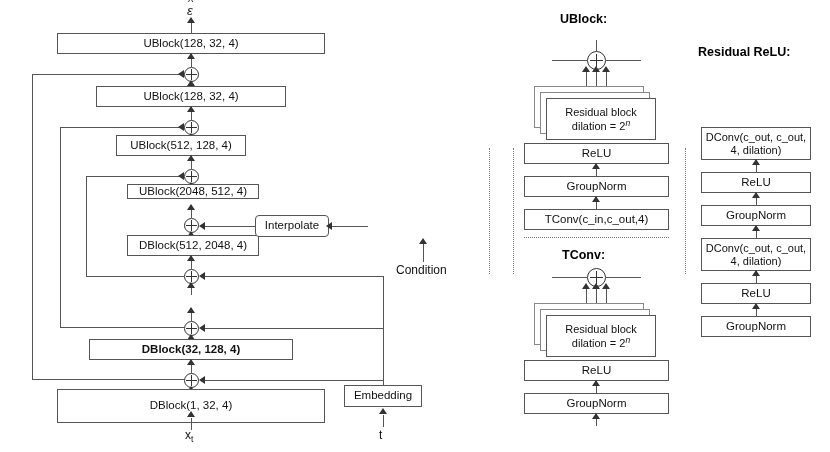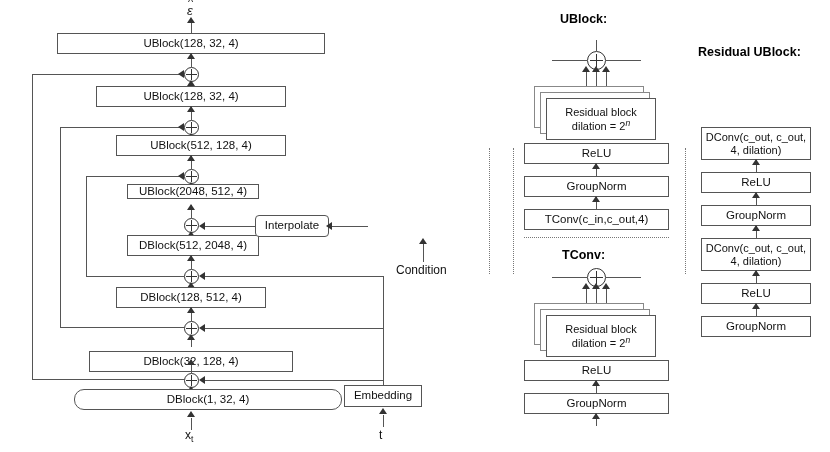--- a/index.html
+++ b/index.html
@@ -66,21 +66,21 @@
   <div class="vline" style="left:191px;top:82px;height:11px;"></div>
   <div class="arrow-up" style="left:187px;top:80px;"></div>
   <div class="box" style="left:96px;top:86px;width:190px;height:21px;">UBlock(128, 32, 4)</div>
 
   <div class="vline" style="left:191px;top:107px;height:13px;"></div>
   <div class="arrow-up" style="left:187px;top:106px;"></div>
   <div class="adder" style="left:184px;top:120px;"></div>
 
   <div class="vline" style="left:191px;top:135px;height:11px;"></div>
   <div class="arrow-up" style="left:187px;top:133px;"></div>
-  <div class="box" style="left:116px;top:135px;width:170px;height:21px;">UBlock(512, 128, 4)</div>
+  <div class="box" style="left:116px;top:135px;width:130px;height:21px;">UBlock(512, 128, 4)</div>
 
   <div class="vline" style="left:191px;top:156px;height:13px;"></div>
   <div class="arrow-up" style="left:187px;top:155px;"></div>
   <div class="adder" style="left:184px;top:169px;"></div>
 
   <div class="vline" style="left:191px;top:184px;height:11px;"></div>
   <div class="arrow-up" style="left:187px;top:182px;"></div>
   <div class="box" style="left:127px;top:184px;width:132px;height:15px;">UBlock(2048, 512, 4)</div>
 
   <div class="vline" style="left:191px;top:205px;height:13px;"></div>
@@ -90,37 +90,36 @@
   <div class="vline" style="left:191px;top:233px;height:11px;"></div>
   <div class="arrow-up" style="left:187px;top:231px;"></div>
   <div class="box" style="left:127px;top:235px;width:132px;height:21px;">DBlock(512, 2048, 4)</div>
 
   <div class="vline" style="left:191px;top:256px;height:13px;"></div>
   <div class="arrow-up" style="left:187px;top:255px;"></div>
   <div class="adder" style="left:184px;top:269px;"></div>
 
   <div class="vline" style="left:191px;top:284px;height:11px;"></div>
   <div class="arrow-up" style="left:187px;top:282px;"></div>
-  <div class="box" style="left:116px;top:287px;width:150px;height:21px;">DBlock(128, 512, 4)</div>
 
   <div class="vline" style="left:191px;top:308px;height:13px;"></div>
   <div class="arrow-up" style="left:187px;top:307px;"></div>
   <div class="adder" style="left:184px;top:321px;"></div>
 
   <div class="vline" style="left:191px;top:336px;height:11px;"></div>
   <div class="arrow-up" style="left:187px;top:334px;"></div>
-  <div class="box" style="left:89px;top:351px;width:204px;height:21px;">DBlock(32, 128, 4)</div>
+  <div class="box" style="left:89px;top:339px;width:204px;height:21px;font-weight:bold;">DBlock(32, 128, 4)</div>
 
   <div class="vline" style="left:191px;top:360px;height:13px;"></div>
   <div class="arrow-up" style="left:187px;top:359px;"></div>
   <div class="adder" style="left:184px;top:373px;"></div>
 
   <div class="vline" style="left:191px;top:388px;height:11px;"></div>
   <div class="arrow-up" style="left:187px;top:386px;"></div>
-  <div class="box" style="left:74px;top:389px;width:268px;height:21px;border-radius:10px;">DBlock(1, 32, 4)</div>
+  <div class="box" style="left:57px;top:389px;width:268px;height:34px;">DBlock(1, 32, 4)</div>
 
   <div class="vline" style="left:191px;top:418px;height:12px;"></div>
   <div class="arrow-up" style="left:187px;top:411px;"></div>
   <div class="label" style="left:185px;top:428px;">
     <span>x</span><span class="sub">t</span>
   </div>
 
   <div class="vline" style="left:32px;top:74px;height:305px;"></div>
   <div class="hline" style="left:32px;top:74px;width:148px;"></div>
   <div class="hline" style="left:32px;top:379px;width:152px;"></div>
@@ -221,21 +220,21 @@
     </span>
   </div>
 
   <div class="box" style="left:524px;top:360px;width:145px;height:21px;">ReLU</div>
   <div class="vline" style="left:596px;top:381px;height:12px;"></div>
   <div class="arrow-up" style="left:592px;top:380px;"></div>
   <div class="box" style="left:524px;top:393px;width:145px;height:21px;">GroupNorm</div>
   <div class="vline" style="left:596px;top:414px;height:12px;"></div>
   <div class="arrow-up" style="left:592px;top:413px;"></div>
 
-  <div class="heading" style="left:698px;top:45px;">Residual UBlock:</div>
+  <div class="heading" style="left:698px;top:45px;">Residual ReLU:</div>
 
   <div class="box two-line" style="left:701px;top:127px;width:110px;height:33px;padding:0 3px;">DConv(c_out, c_out, 4, dilation)</div>
   <div class="vline" style="left:756px;top:160px;height:12px;"></div>
   <div class="arrow-up" style="left:752px;top:159px;"></div>
 
   <div class="box" style="left:701px;top:172px;width:110px;height:21px;">ReLU</div>
   <div class="vline" style="left:756px;top:193px;height:12px;"></div>
   <div class="arrow-up" style="left:752px;top:192px;"></div>
 
   <div class="box" style="left:701px;top:205px;width:110px;height:21px;">GroupNorm</div>

